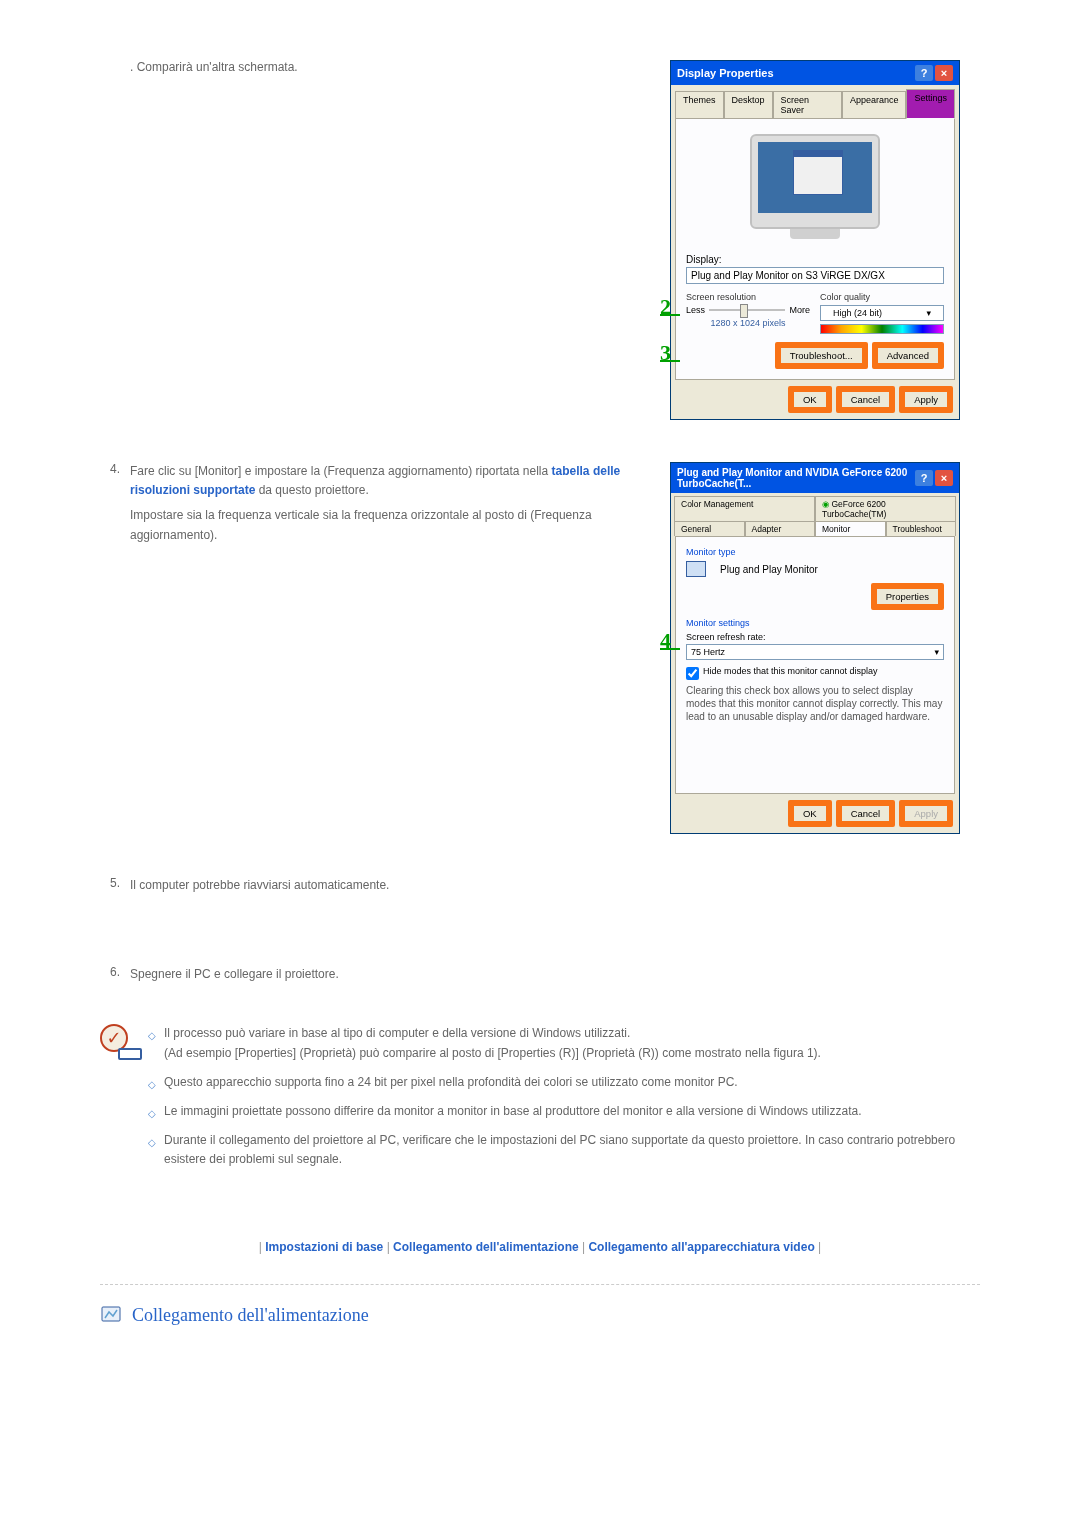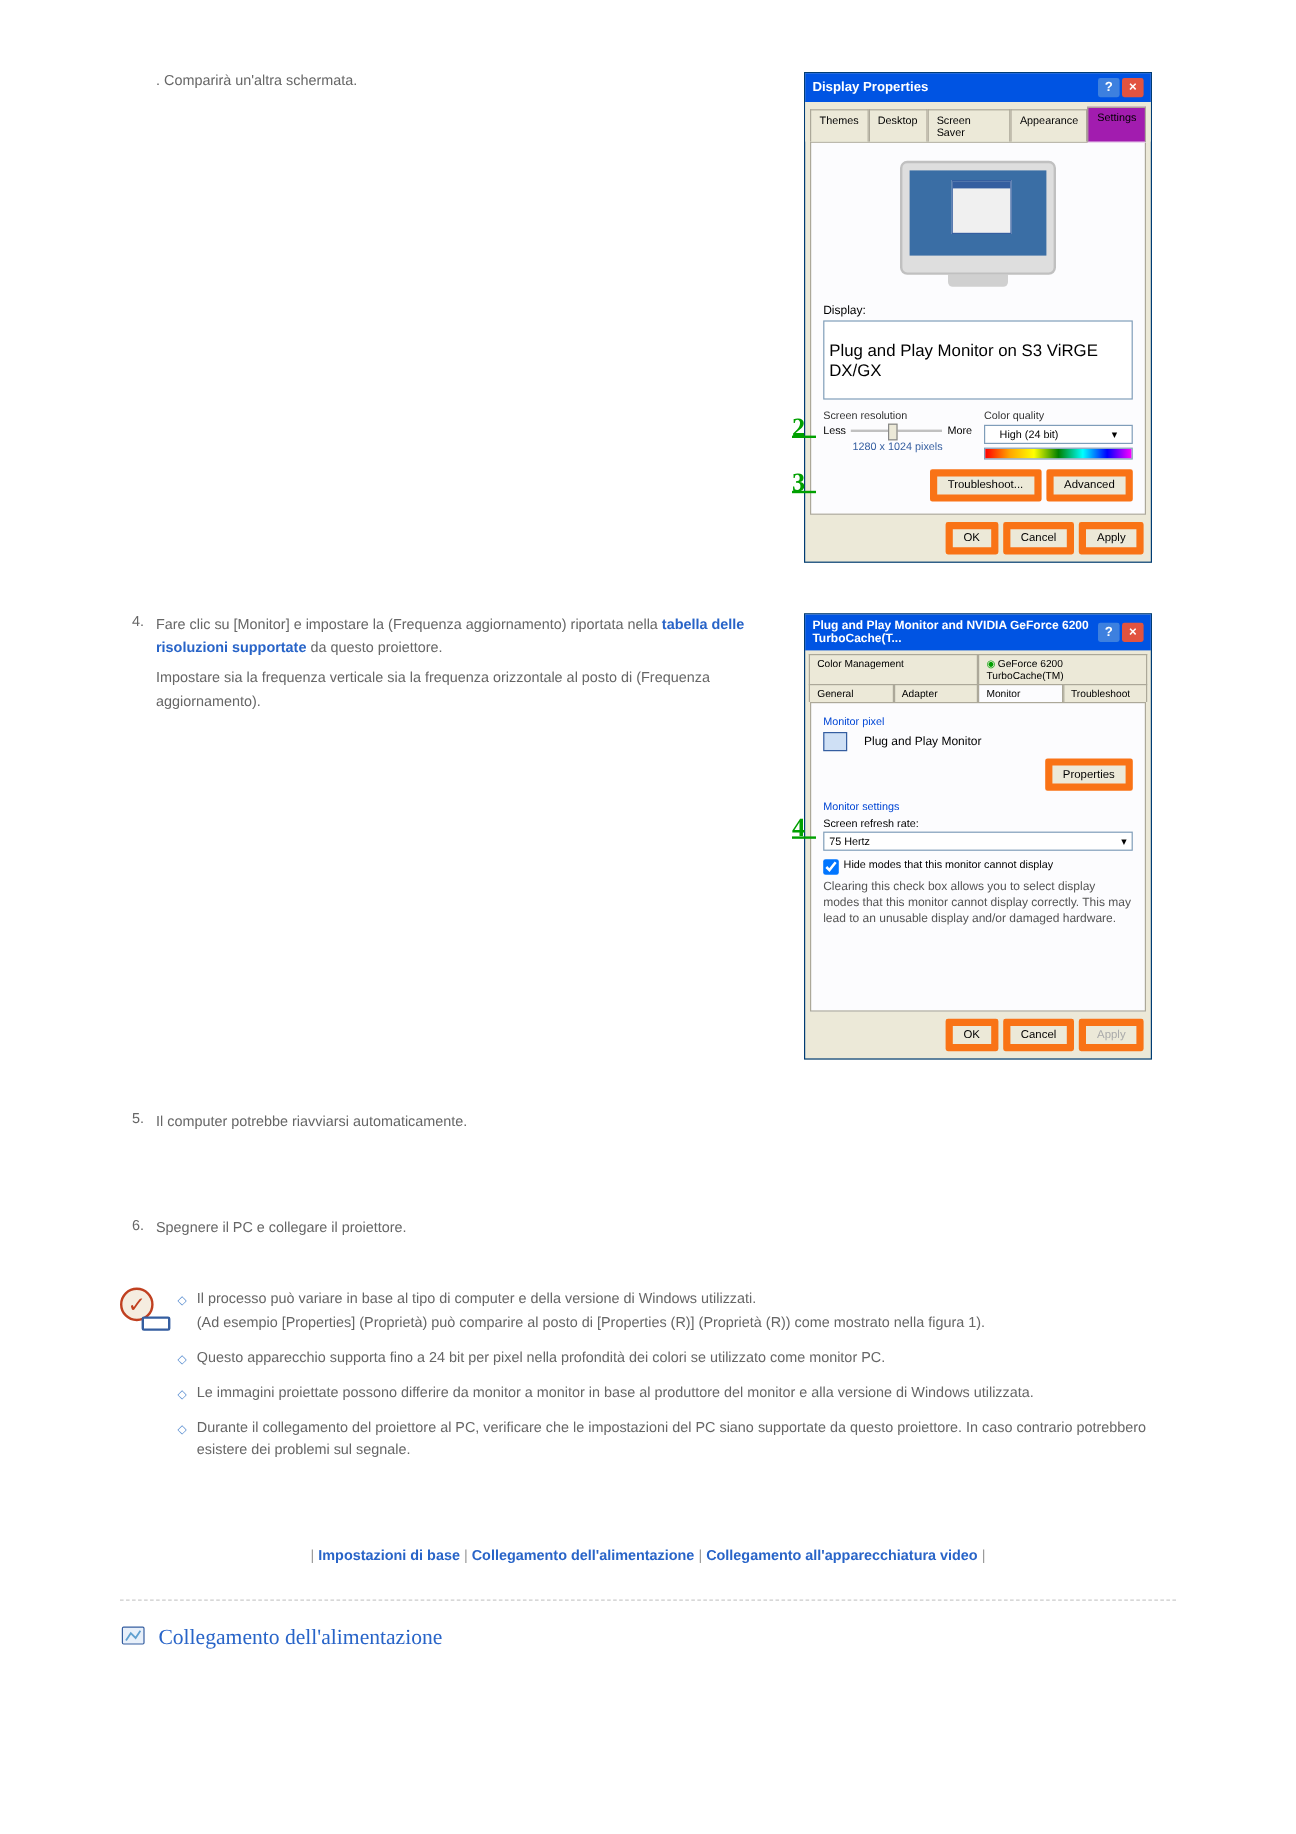--- a/index.html
+++ b/index.html
@@ -117,23 +117,23 @@
     }
     .mini-win::before {
       content: ""; display: block; height: 6px; background: #355ea0;
     }
     .monitor-stand {
       width: 50px; height: 10px; background: #d0d0d0;
       margin: 0 auto; border-radius: 0 0 4px 4px;
     }
     .display-label { font-size: 10px; margin-bottom: 2px; }
     .display-name {
-      font-size: 14px;
+      font-size: 10px;
       border: 1px solid #7f9db9;
-      padding: 16px 4px;
+      padding: 2px 4px;
       background: #fff;
       margin-bottom: 8px;
     }
     .two-col {
       display: flex;
       gap: 10px;
       margin-bottom: 8px;
     }
     .group {
       flex: 1;
@@ -374,21 +374,21 @@
             <div class="tab2" style="flex:1;"><span style="color:#00a000; margin-right:2px;">◉</span><span>GeForce 6200 TurboCache(TM)</span></div>
           </div>
           <div style="display:flex;">
             <div class="tab2" style="flex:1;">General</div>
             <div class="tab2" style="flex:1;">Adapter</div>
             <div class="tab2 active" style="flex:1;">Monitor</div>
             <div class="tab2" style="flex:1;">Troubleshoot</div>
           </div>
         </div>
         <div class="tab-body">
-          <div class="mtype-label">Monitor pixel</div>
+          <div class="mtype-label">Monitor type</div>
           <div class="monitor-type-row">
             <div class="monitor-icon"></div>
             <div>Plug and Play Monitor</div>
           </div>
           <div class="props-btn-row">
             <div class="win-btn" style="display:inline-block;">Properties</div>
           </div>
           <div class="msettings-label">Monitor settings</div>
           <div style="position:relative;">
             <span class="callout" style="top:-4px;">4</span>

